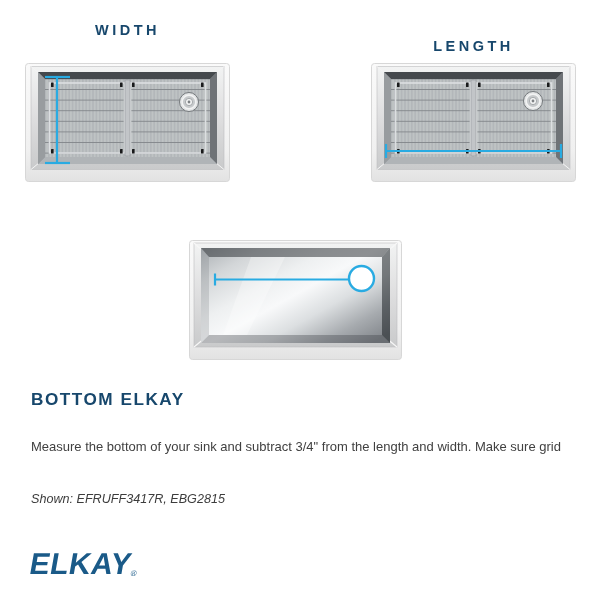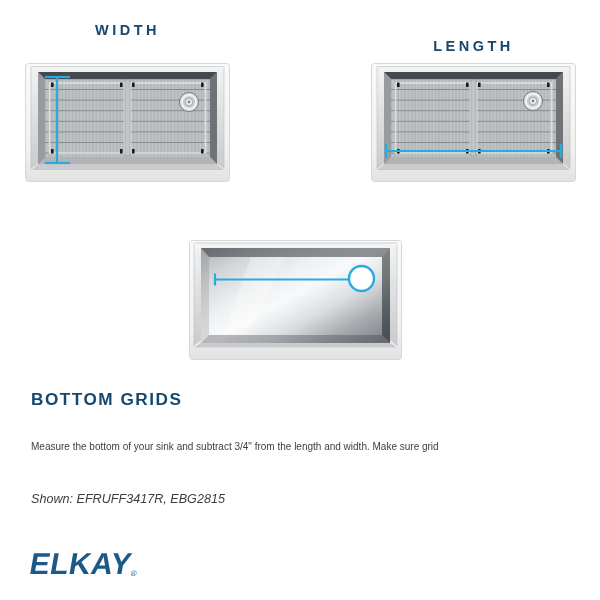--- a/index.html
+++ b/index.html
@@ -5,21 +5,21 @@
   html,body{margin:0;padding:0;background:#fff;}
   .canvas{position:relative;width:600px;height:600px;background:#ffffff;overflow:hidden;
           font-family:"Liberation Sans", sans-serif;}
   .diagram-label{position:absolute;text-align:center;font-weight:800;font-size:14.5px;
                  letter-spacing:3.5px;color:var(--heading);}
   .sink{position:absolute;}
   .measure{stroke:var(--accent);stroke-width:2.2;fill:none;}
   .drain-ring{stroke:var(--accent);stroke-width:2.4;fill:#ffffff;}
   .heading{position:absolute;left:31px;top:389px;font-weight:700;font-size:17.2px;
            letter-spacing:1.5px;line-height:20.5px;color:var(--heading);}
-  .body-text{position:absolute;left:31px;top:436px;font-size:10px;line-height:22.6px;
+  .body-text{position:absolute;left:31px;top:436px;font-size:13px;line-height:22.6px;
              color:var(--bodycol);white-space:nowrap;}
   .shown{position:absolute;left:31px;top:480px;font-size:12.6px;font-style:italic;
          color:#3c3c3c;white-space:nowrap;margin-top:12px;}
   .logo{position:absolute;left:30px;top:547px;color:var(--logocol);
         font-size:30px;font-weight:700;transform:skewX(-10deg);
         letter-spacing:0.5px;display:flex;align-items:flex-end;}
   .logo .reg{font-size:8px;font-weight:400;transform:translateY(-3px);margin-left:1px;}
 </style>
 </head>
 <body>
@@ -170,21 +170,21 @@
     <g>
       <g class="measure">
         <line x1="26" y1="39.5" x2="159" y2="39.5"></line>
         <line x1="26" y1="33.5" x2="26" y2="45.5"></line>
       </g>
       <circle class="drain-ring" cx="172.5" cy="38.5" r="12.5"></circle>
     </g>
   </svg>
 
   <div class="heading">
-    <div>BOTTOM GRIDS</div>
+    <div>BOTTOM ELKAY</div>
   </div>
 
   <div class="body-text">
     <div>Measure the bottom of your sink and subtract 3/4" from the length and width. Make sure grid</div>
   </div>
 
   <div class="shown">Shown: EFRUFF3417R, EBG2815</div>
 
   <div class="logo">
     <span>ELKAY</span>

